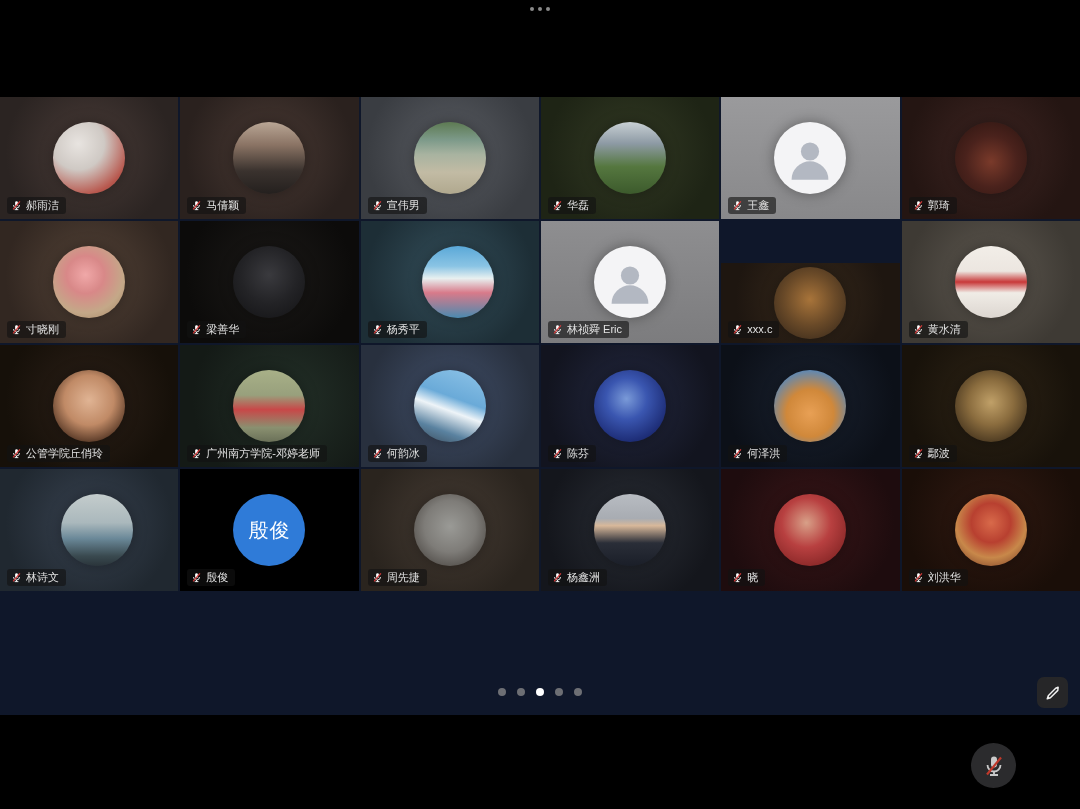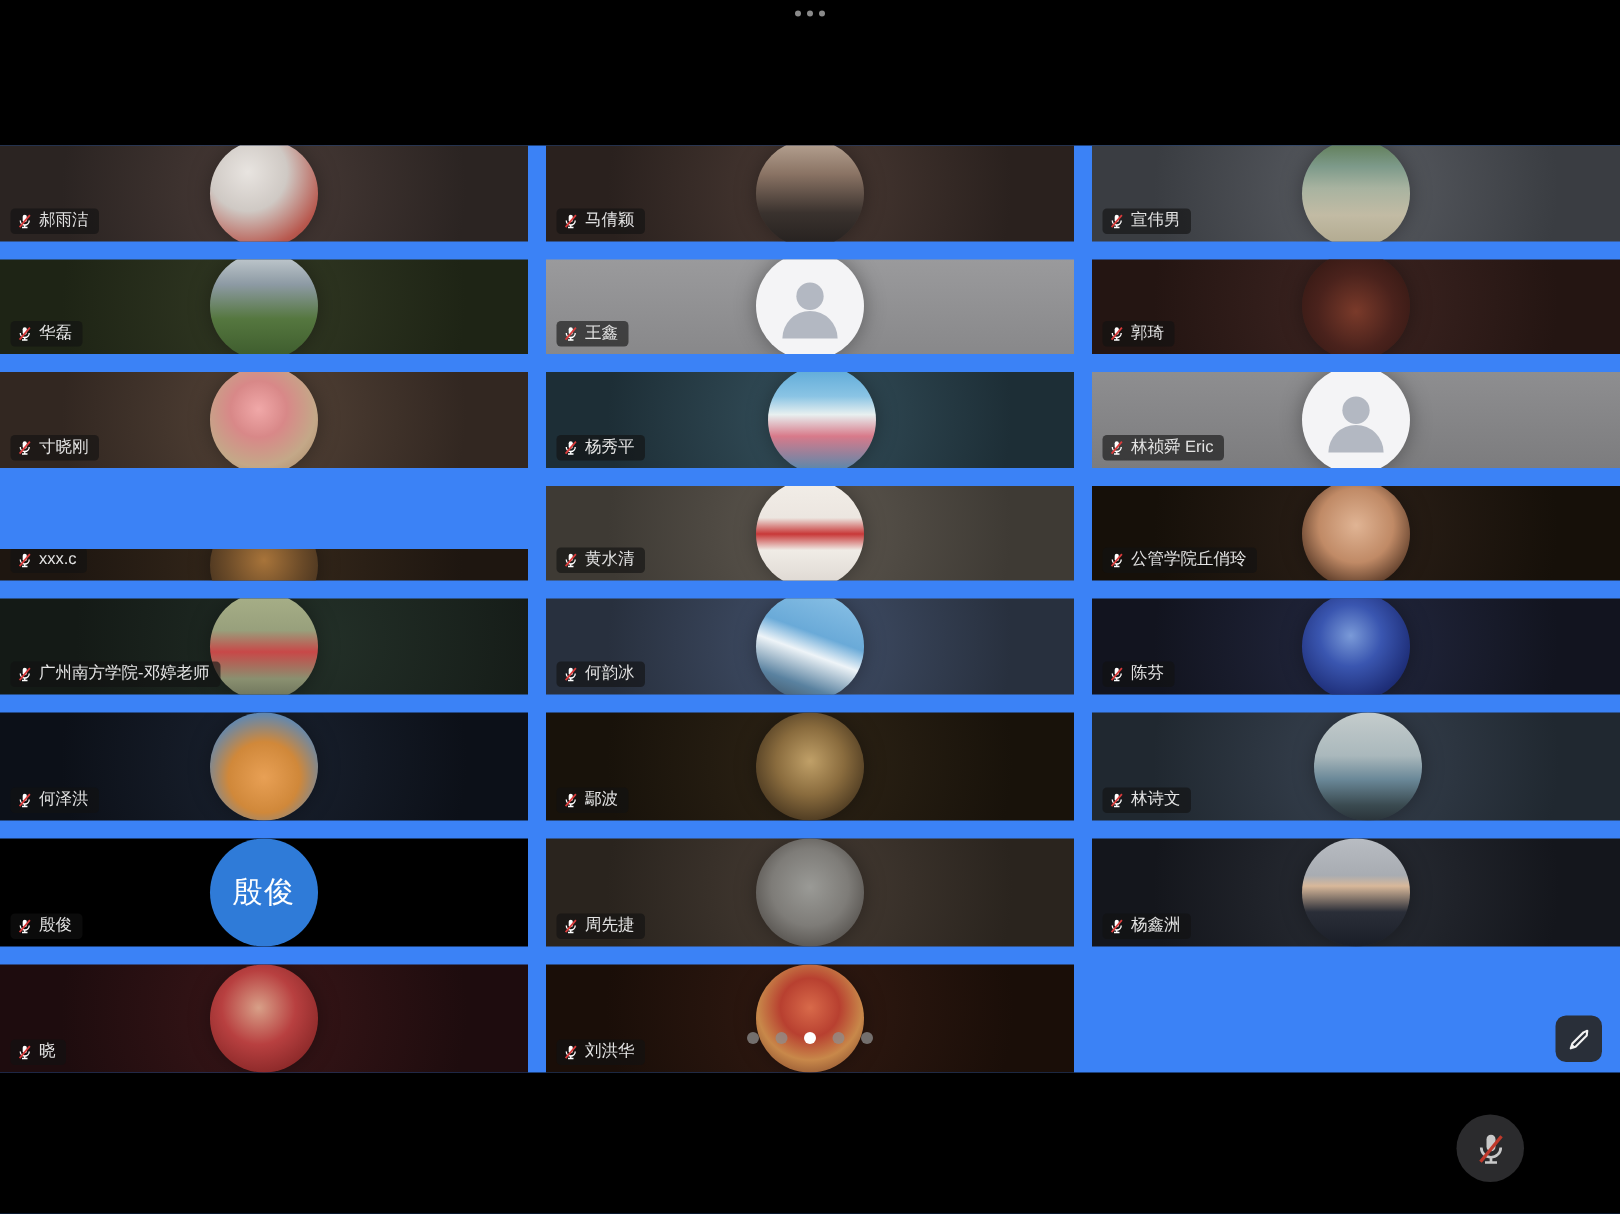--- a/index.html
+++ b/index.html
@@ -2,22 +2,22 @@
 <html><head>
 <meta charset="utf-8">
 <style>
   html,body{margin:0;padding:0;background:#000;}
   .screen{position:relative;width:1080px;height:809px;background:#000;overflow:hidden;
           font-family:"Liberation Sans","DejaVu Sans",sans-serif;}
   .top-dots{position:absolute;left:50%;top:7px;transform:translateX(-50%);
             display:flex;gap:4px;cursor:pointer;}
   .top-dots span{width:4px;height:4px;border-radius:50%;background:#8a8a8a;}
   .grid{position:absolute;left:0;top:97px;width:1080px;height:618px;
-        display:grid;grid-template-columns:repeat(3,1fr);grid-template-rows:repeat(5,1fr);
-        gap:12px;background:#3b82f6;}
+        display:grid;grid-template-columns:repeat(6,1fr);grid-template-rows:repeat(5,1fr);
+        gap:2px;background:#0f172a;}
   .tile{position:relative;display:flex;align-items:center;justify-content:center;overflow:hidden;}
   .avatar{width:72px;height:72px;border-radius:50%;display:flex;align-items:center;justify-content:center;
           box-shadow:0 0 14px rgba(0,0,0,.35);}
   .avatar .txt{color:#fff;font-size:20px;letter-spacing:1px;}
   .avatar svg{width:52px;height:52px;}
   .label{position:absolute;left:7px;bottom:5px;display:flex;align-items:center;gap:4px;
          background:rgba(18,18,18,.62);border-radius:3px;padding:2px 7px 2px 4px;
          color:#e3e3e3;font-size:11px;line-height:13px;white-space:nowrap;}
   .label svg{width:11px;height:11px;flex:none;}
   .pagination{position:absolute;left:50%;top:688px;transform:translateX(-50%);
@@ -127,20 +127,32 @@
       <div class="label">
         <svg viewBox="0 0 24 24">
           <rect x="9" y="2.5" width="6" height="11" rx="3" fill="#ffffff"></rect>
           <path d="M5.5 11a6.5 6.5 0 0 0 13 0" fill="none" stroke="#ffffff" stroke-width="2"></path>
           <path d="M12 17.5v3.5M8 21h8" stroke="#ffffff" stroke-width="2"></path>
           <path d="M4.5 20.5 L19.5 3" stroke="#d83b3b" stroke-width="2.6"></path>
         </svg>
         <span class="name">寸晓刚</span>
       </div>
     </div>
+      <div class="tile" style="background: radial-gradient(circle at 50% 45%, rgb(28, 26, 24), rgb(12, 11, 10) 75%);">
+      <div class="avatar" style="background: radial-gradient(circle at 50% 40%, rgb(58, 58, 62) 0%, rgb(35, 35, 38) 50%, rgb(18, 18, 20) 100%);"></div>
+      <div class="label">
+        <svg viewBox="0 0 24 24">
+          <rect x="9" y="2.5" width="6" height="11" rx="3" fill="#ffffff"></rect>
+          <path d="M5.5 11a6.5 6.5 0 0 0 13 0" fill="none" stroke="#ffffff" stroke-width="2"></path>
+          <path d="M12 17.5v3.5M8 21h8" stroke="#ffffff" stroke-width="2"></path>
+          <path d="M4.5 20.5 L19.5 3" stroke="#d83b3b" stroke-width="2.6"></path>
+        </svg>
+        <span class="name">梁善华</span>
+      </div>
+    </div>
       <div class="tile" style="background: radial-gradient(circle at 50% 45%, rgb(53, 80, 92), rgb(29, 46, 54) 75%); padding-left: 16px;">
       <div class="avatar" style="background: linear-gradient(rgb(90, 168, 216) 0%, rgb(138, 196, 228) 28%, rgb(232, 240, 240) 45%, rgb(216, 122, 138) 65%, rgb(74, 138, 176) 100%);"></div>
       <div class="label">
         <svg viewBox="0 0 24 24">
           <rect x="9" y="2.5" width="6" height="11" rx="3" fill="#ffffff"></rect>
           <path d="M5.5 11a6.5 6.5 0 0 0 13 0" fill="none" stroke="#ffffff" stroke-width="2"></path>
           <path d="M12 17.5v3.5M8 21h8" stroke="#ffffff" stroke-width="2"></path>
           <path d="M4.5 20.5 L19.5 3" stroke="#d83b3b" stroke-width="2.6"></path>
         </svg>
         <span class="name">杨秀平</span>

